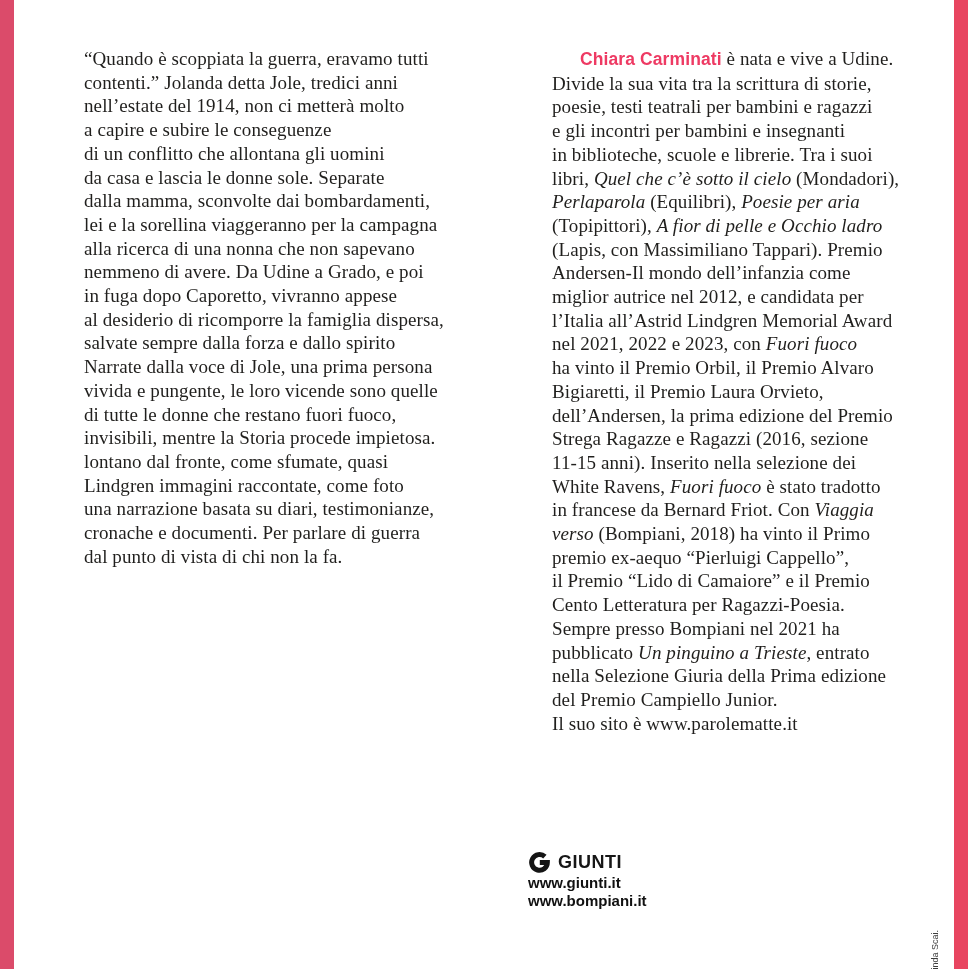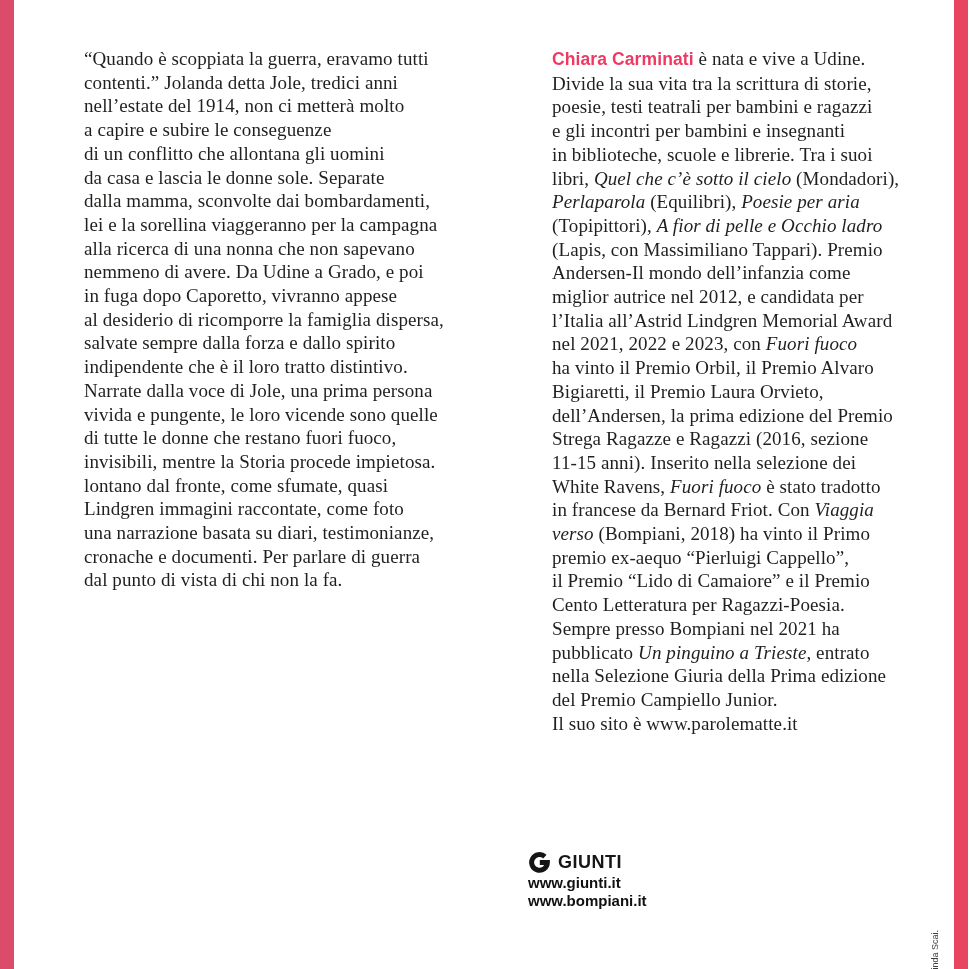--- a/index.html
+++ b/index.html
@@ -27,20 +27,21 @@
   }
   .col-left  { left: 84px;  width: 410px; }
   .col-right { left: 552px; width: 380px; }
   .line { white-space: nowrap; }
   .it { font-style: italic; }
   .author {
     font-family: "Liberation Sans", sans-serif;
     font-weight: 700;
     font-size: 17.5px;
     color: var(--author-color);
+    margin-left: 28px;
   }
 
   .publisher {
     position: absolute; left: 528px; top: 851px;
     font-family: "Liberation Sans", sans-serif;
     color: #141414;
   }
   .logo-row { display: flex; align-items: center; gap: 7px; }
   .logo-row svg { display: block; }
   .logo-text {
@@ -76,21 +77,20 @@
     <div class="line">a capire e subire le conseguenze</div>
     <div class="line">di un conflitto che allontana gli uomini</div>
     <div class="line">da casa e lascia le donne sole. Separate</div>
     <div class="line">dalla mamma, sconvolte dai bombardamenti,</div>
     <div class="line">lei e la sorellina viaggeranno per la campagna</div>
     <div class="line">alla ricerca di una nonna che non sapevano</div>
     <div class="line">nemmeno di avere. Da Udine a Grado, e poi</div>
     <div class="line">in fuga dopo Caporetto, vivranno appese</div>
     <div class="line">al desiderio di ricomporre la famiglia dispersa,</div>
     <div class="line">salvate sempre dalla forza e dallo spirito</div>
-    <div class="line">indipendente che è il loro tratto distintivo.</div>
     <div class="line">Narrate dalla voce di Jole, una prima persona</div>
     <div class="line">vivida e pungente, le loro vicende sono quelle</div>
     <div class="line">di tutte le donne che restano fuori fuoco,</div>
     <div class="line">invisibili, mentre la Storia procede impietosa.</div>
     <div class="line">lontano dal fronte, come sfumate, quasi</div>
     <div class="line">Lindgren immagini raccontate, come foto</div>
     <div class="line">una narrazione basata su diari, testimonianze,</div>
     <div class="line">cronache e documenti. Per parlare di guerra</div>
     <div class="line">dal punto di vista di chi non la fa.</div>
   </div>

